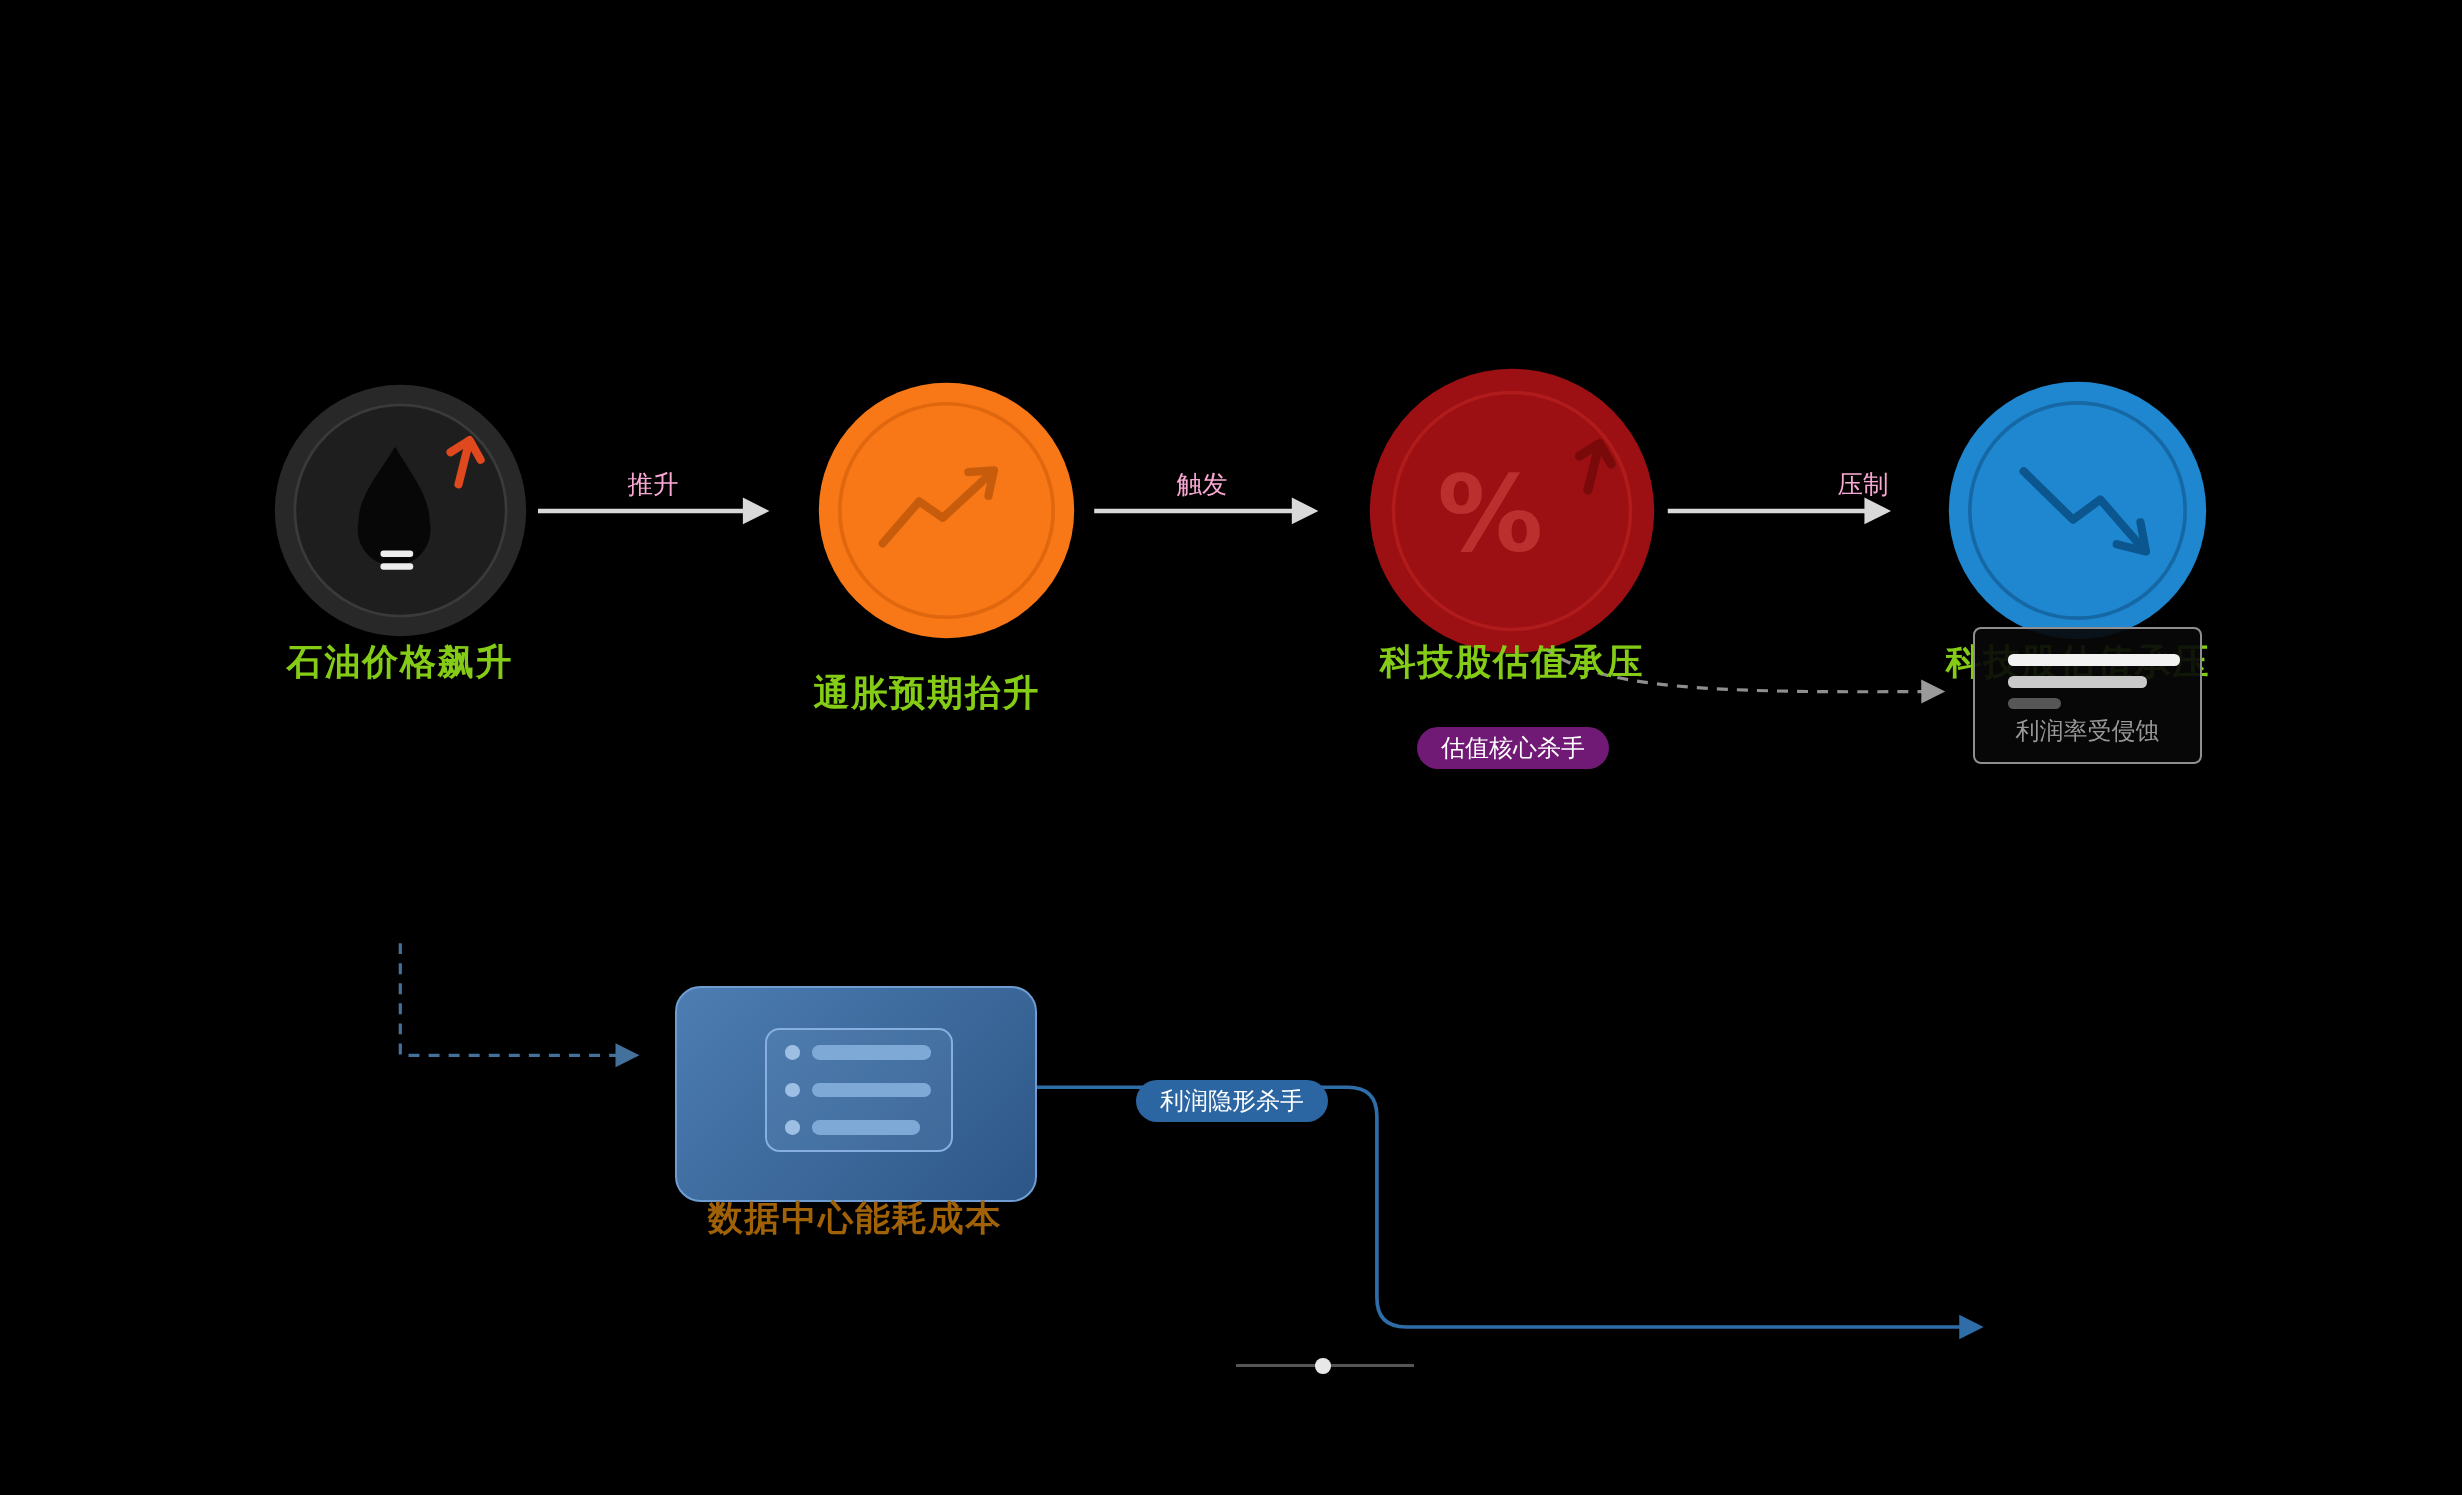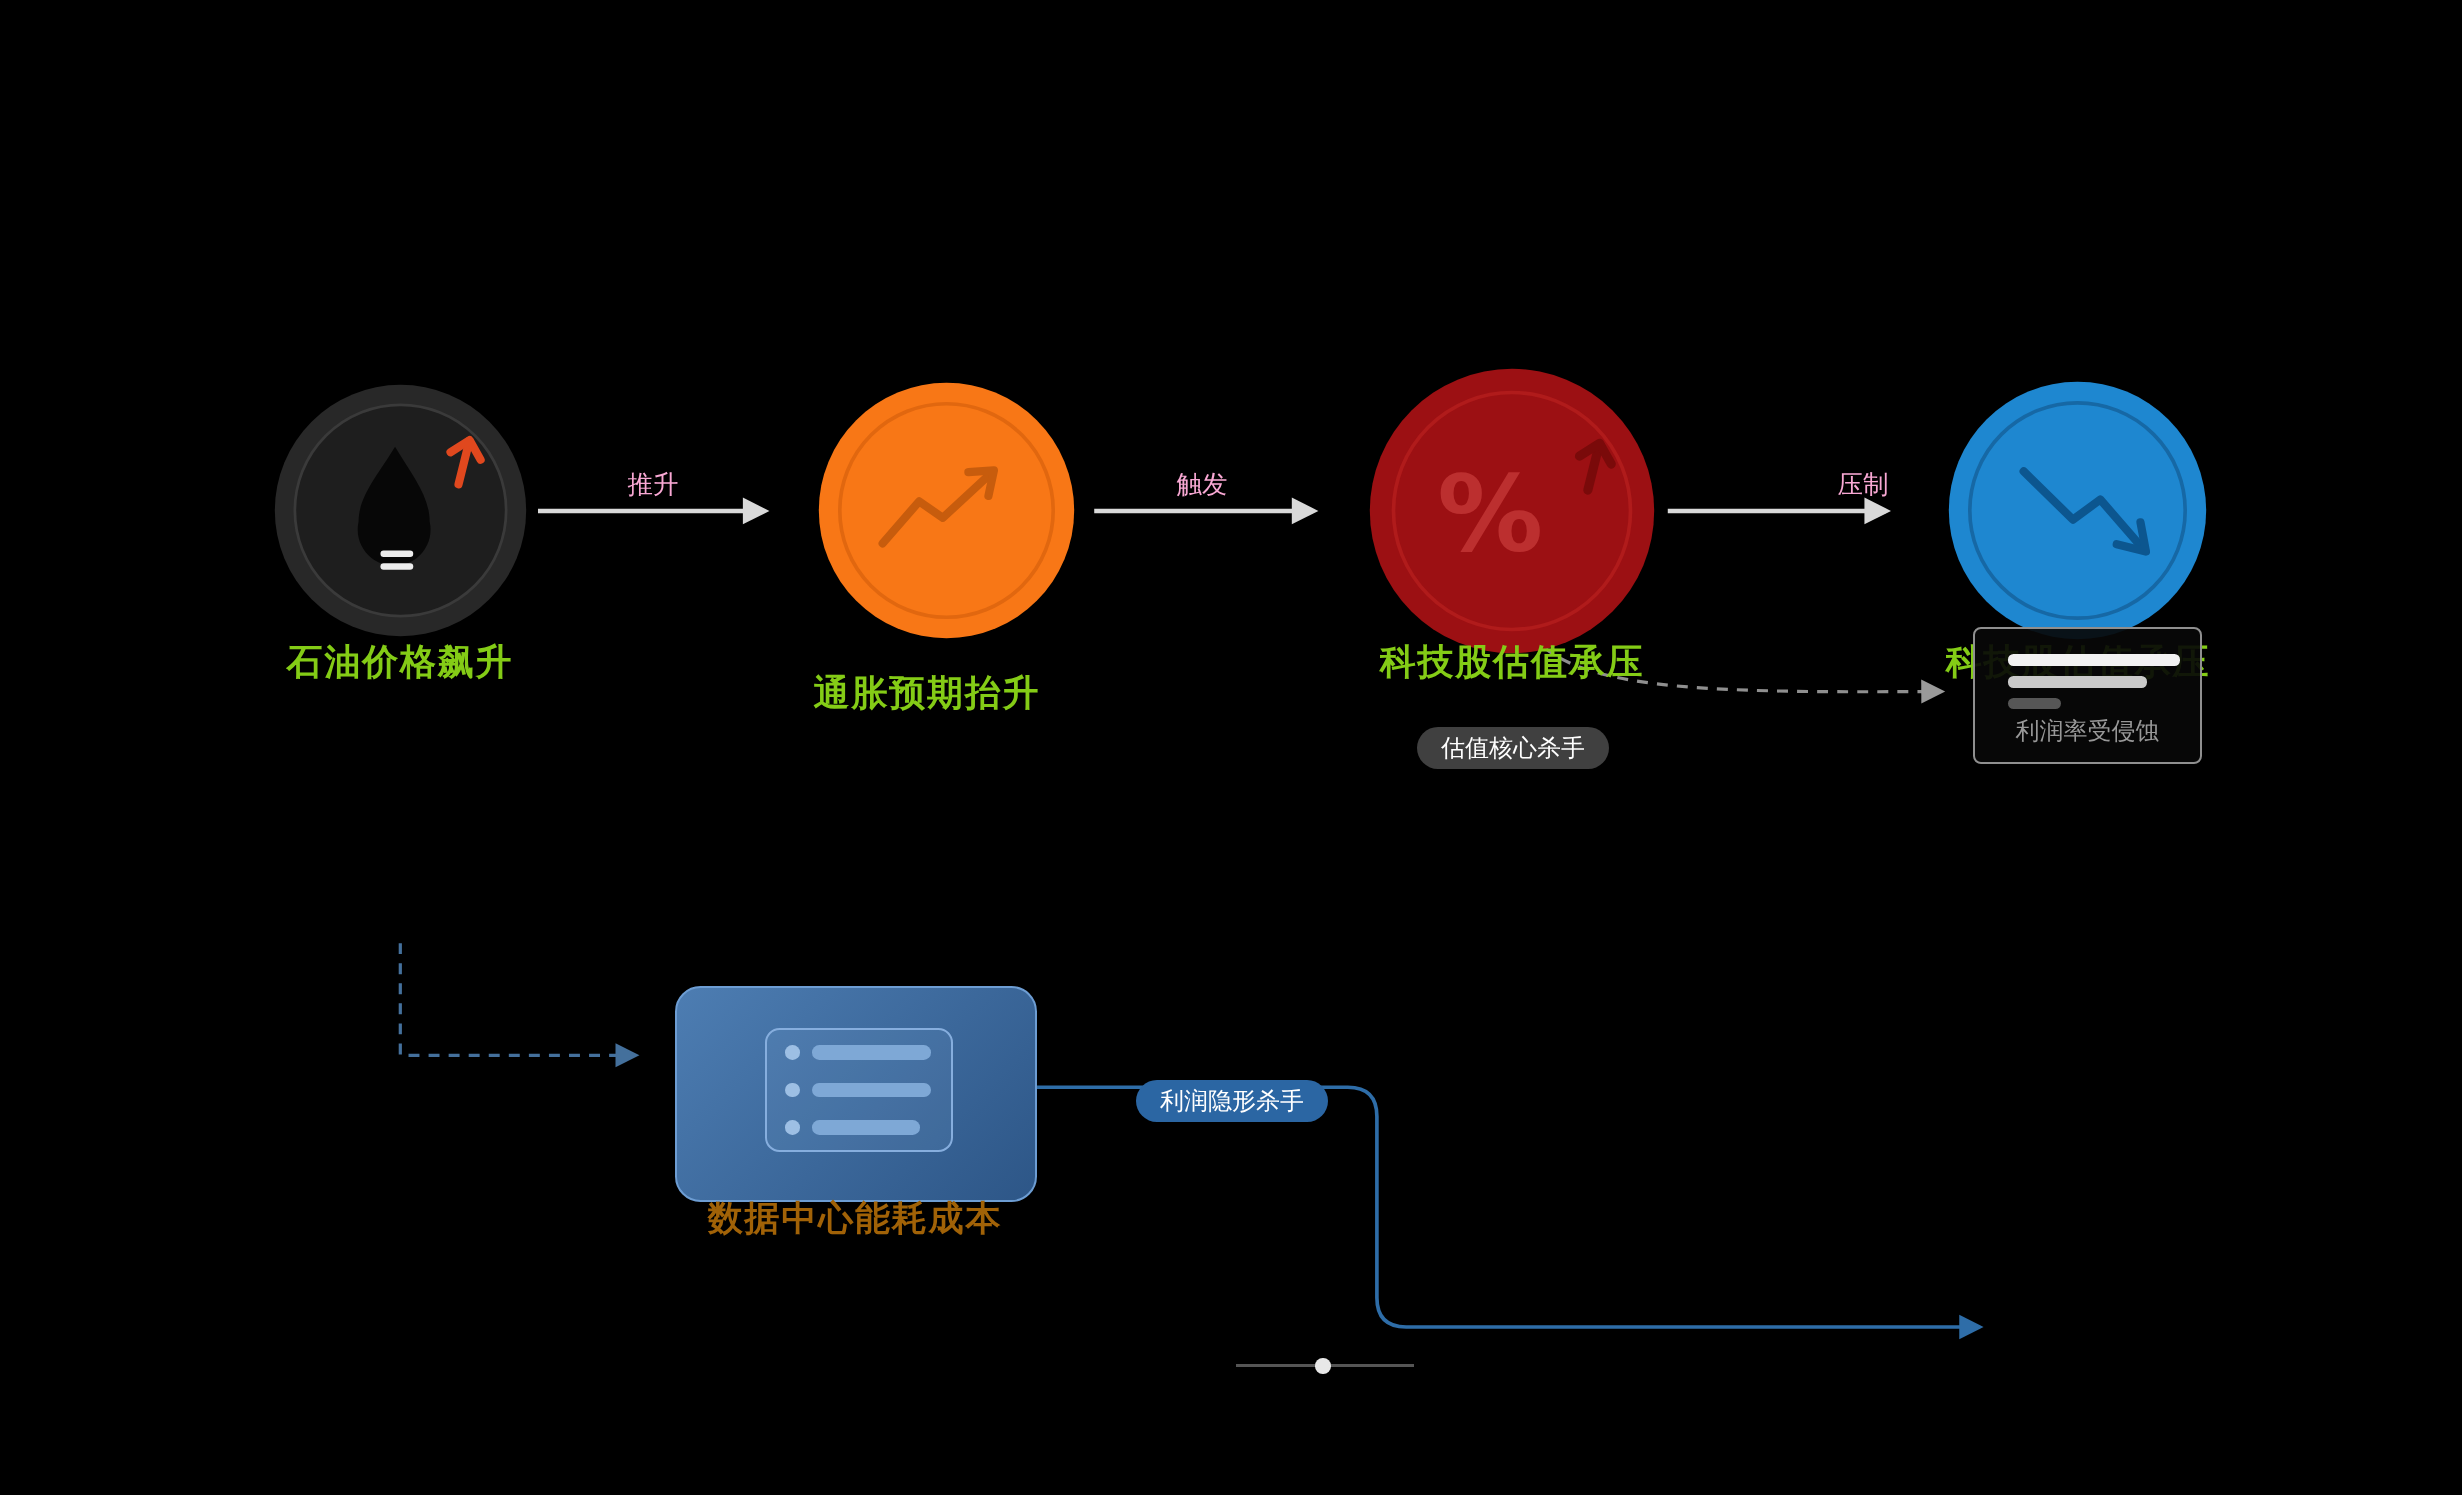--- a/index.html
+++ b/index.html
@@ -52,21 +52,21 @@
     position: absolute;
     z-index: 4;
     transform: translateX(-50%);
     color: #ffffff;
     font-size: 24px;
     line-height: 1;
     padding: 9px 24px;
     border-radius: 911px;
     white-space: nowrap;
   }
-  .badge-red { background: #404040; text-align: center; }
+  .badge-red { background: #701a75; text-align: center; }
   .badge-blue { background: #2b66a3; margin-top: 28px; }
 
   .margin-panel {
     position: absolute;
     z-index: 3;
     left: 1973px; top: 627px;
     width: 229px; height: 137px;
     background: rgba(8,8,8,0.92);
     border: 2.7px solid #8f8f8f;
     border-radius: 8px;

